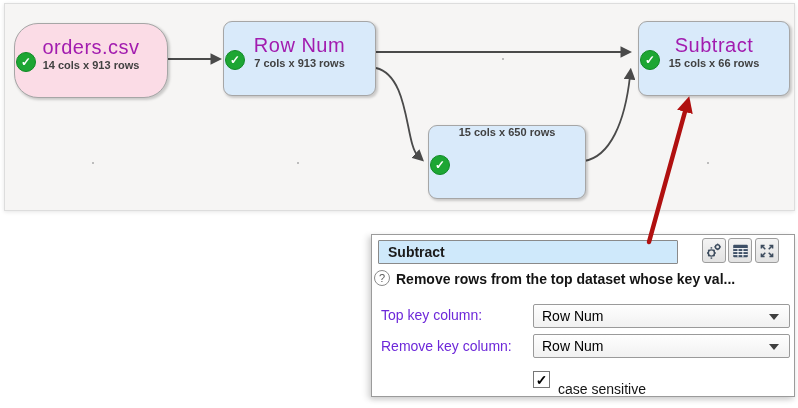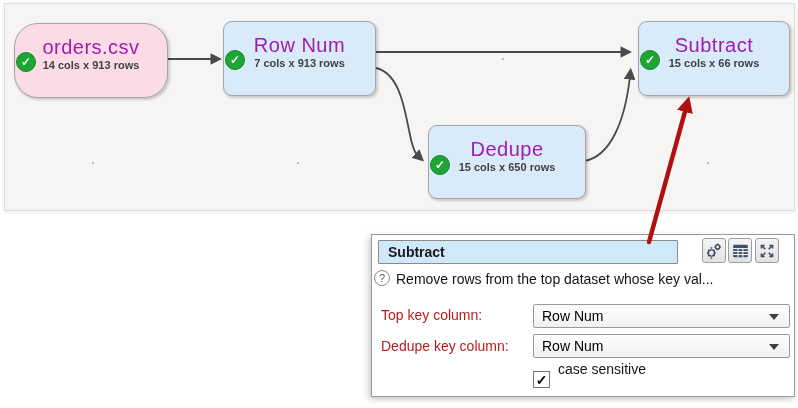--- a/index.html
+++ b/index.html
@@ -54,42 +54,42 @@
     border:1px solid #9d9d9d;border-radius:3px;
     display:flex;align-items:center;justify-content:center;padding:0;cursor:pointer;
   }
   .help-circle{
     position:absolute;left:2px;top:35px;width:16px;height:16px;border-radius:50%;
     border:1px solid #8a8a8a;box-sizing:border-box;color:#5a5a5a;
     font-size:11px;display:flex;align-items:center;justify-content:center;line-height:1;
   }
   .help-text{
     position:absolute;left:24px;top:36px;width:392px;height:17px;
-    font-size:14px;color:#141414;white-space:nowrap;overflow:hidden;
-  }
-  .fld-label{position:absolute;left:9px;font-size:14px;color:#b91c1c;white-space:nowrap;}
+    font-size:14px;color:#141414;white-space:nowrap;overflow:hidden;font-weight:bold;
+  }
+  .fld-label{position:absolute;left:9px;font-size:14px;color:#6d28d9;white-space:nowrap;}
   .combo{
     position:absolute;left:161px;width:257px;height:24px;box-sizing:border-box;
     background:linear-gradient(#fefefe,#f1f1f1);
     border:1px solid #9a9a9a;border-radius:2px;
     font-size:14px;color:#000000;display:flex;align-items:center;
     padding-left:8px;cursor:pointer;
   }
   .combo .chev{
     position:absolute;right:10px;top:9px;width:0;height:0;
     border-left:5px solid transparent;border-right:5px solid transparent;
     border-top:6px solid #3f3f3f;
   }
   .checkbox{
     position:absolute;left:161px;top:136px;width:17px;height:17px;box-sizing:border-box;
     background:#ffffff;border:1px solid #777777;
     display:flex;align-items:center;justify-content:center;
     font-size:14px;font-weight:700;color:#000000;line-height:1;cursor:pointer;
   }
-  .check-label{position:absolute;left:186px;top:126px;font-size:14px;color:#141414;}
+  .check-label{position:absolute;left:186px;top:146px;font-size:14px;color:#141414;}
   .icon-svg{display:block;}
 </style>
 </head>
 <body>
 
 <div class="stage">
 
   <div class="canvas-frag">
 
     <svg class="edges" viewBox="0 0 789 206">
@@ -117,21 +117,20 @@
           <span>✓</span>
         </span>
       <span class="title">Row Num</span>
       <span class="stats">7 cols x 913 rows</span>
     </div>
 
     <div class="node" style="left:423px;top:121px;width:158px;height:74px;">
       <span class="badge" style="top:29px;">
           <span>✓</span>
         </span>
-      <span class="title">Dedupe</span>
       <span class="stats">15 cols x 650 rows</span>
     </div>
 
     <div class="node" style="left:633px;top:17px;width:152px;height:75px;">
       <span class="badge">
           <span>✓</span>
         </span>
       <span class="title">Subtract</span>
       <span class="stats">15 cols x 66 rows</span>
     </div>
@@ -194,21 +193,21 @@
         <span>?</span>
       </span>
     <div class="help-text">Remove rows from the top dataset whose key val...</div>
 
     <span class="fld-label" style="top:72px;">Top key column:</span>
     <div class="combo" style="top:69px;">
       <span>Row Num</span>
       <span class="chev"></span>
     </div>
 
-    <span class="fld-label" style="top:103px;">Dedupe key column:</span>
+    <span class="fld-label" style="top:103px;">Remove key column:</span>
     <div class="combo" style="top:99px;">
       <span>Row Num</span>
       <span class="chev"></span>
     </div>
 
     <span class="checkbox">
         <span>✓</span>
       </span>
     <span class="check-label">case sensitive</span>
   </div>

